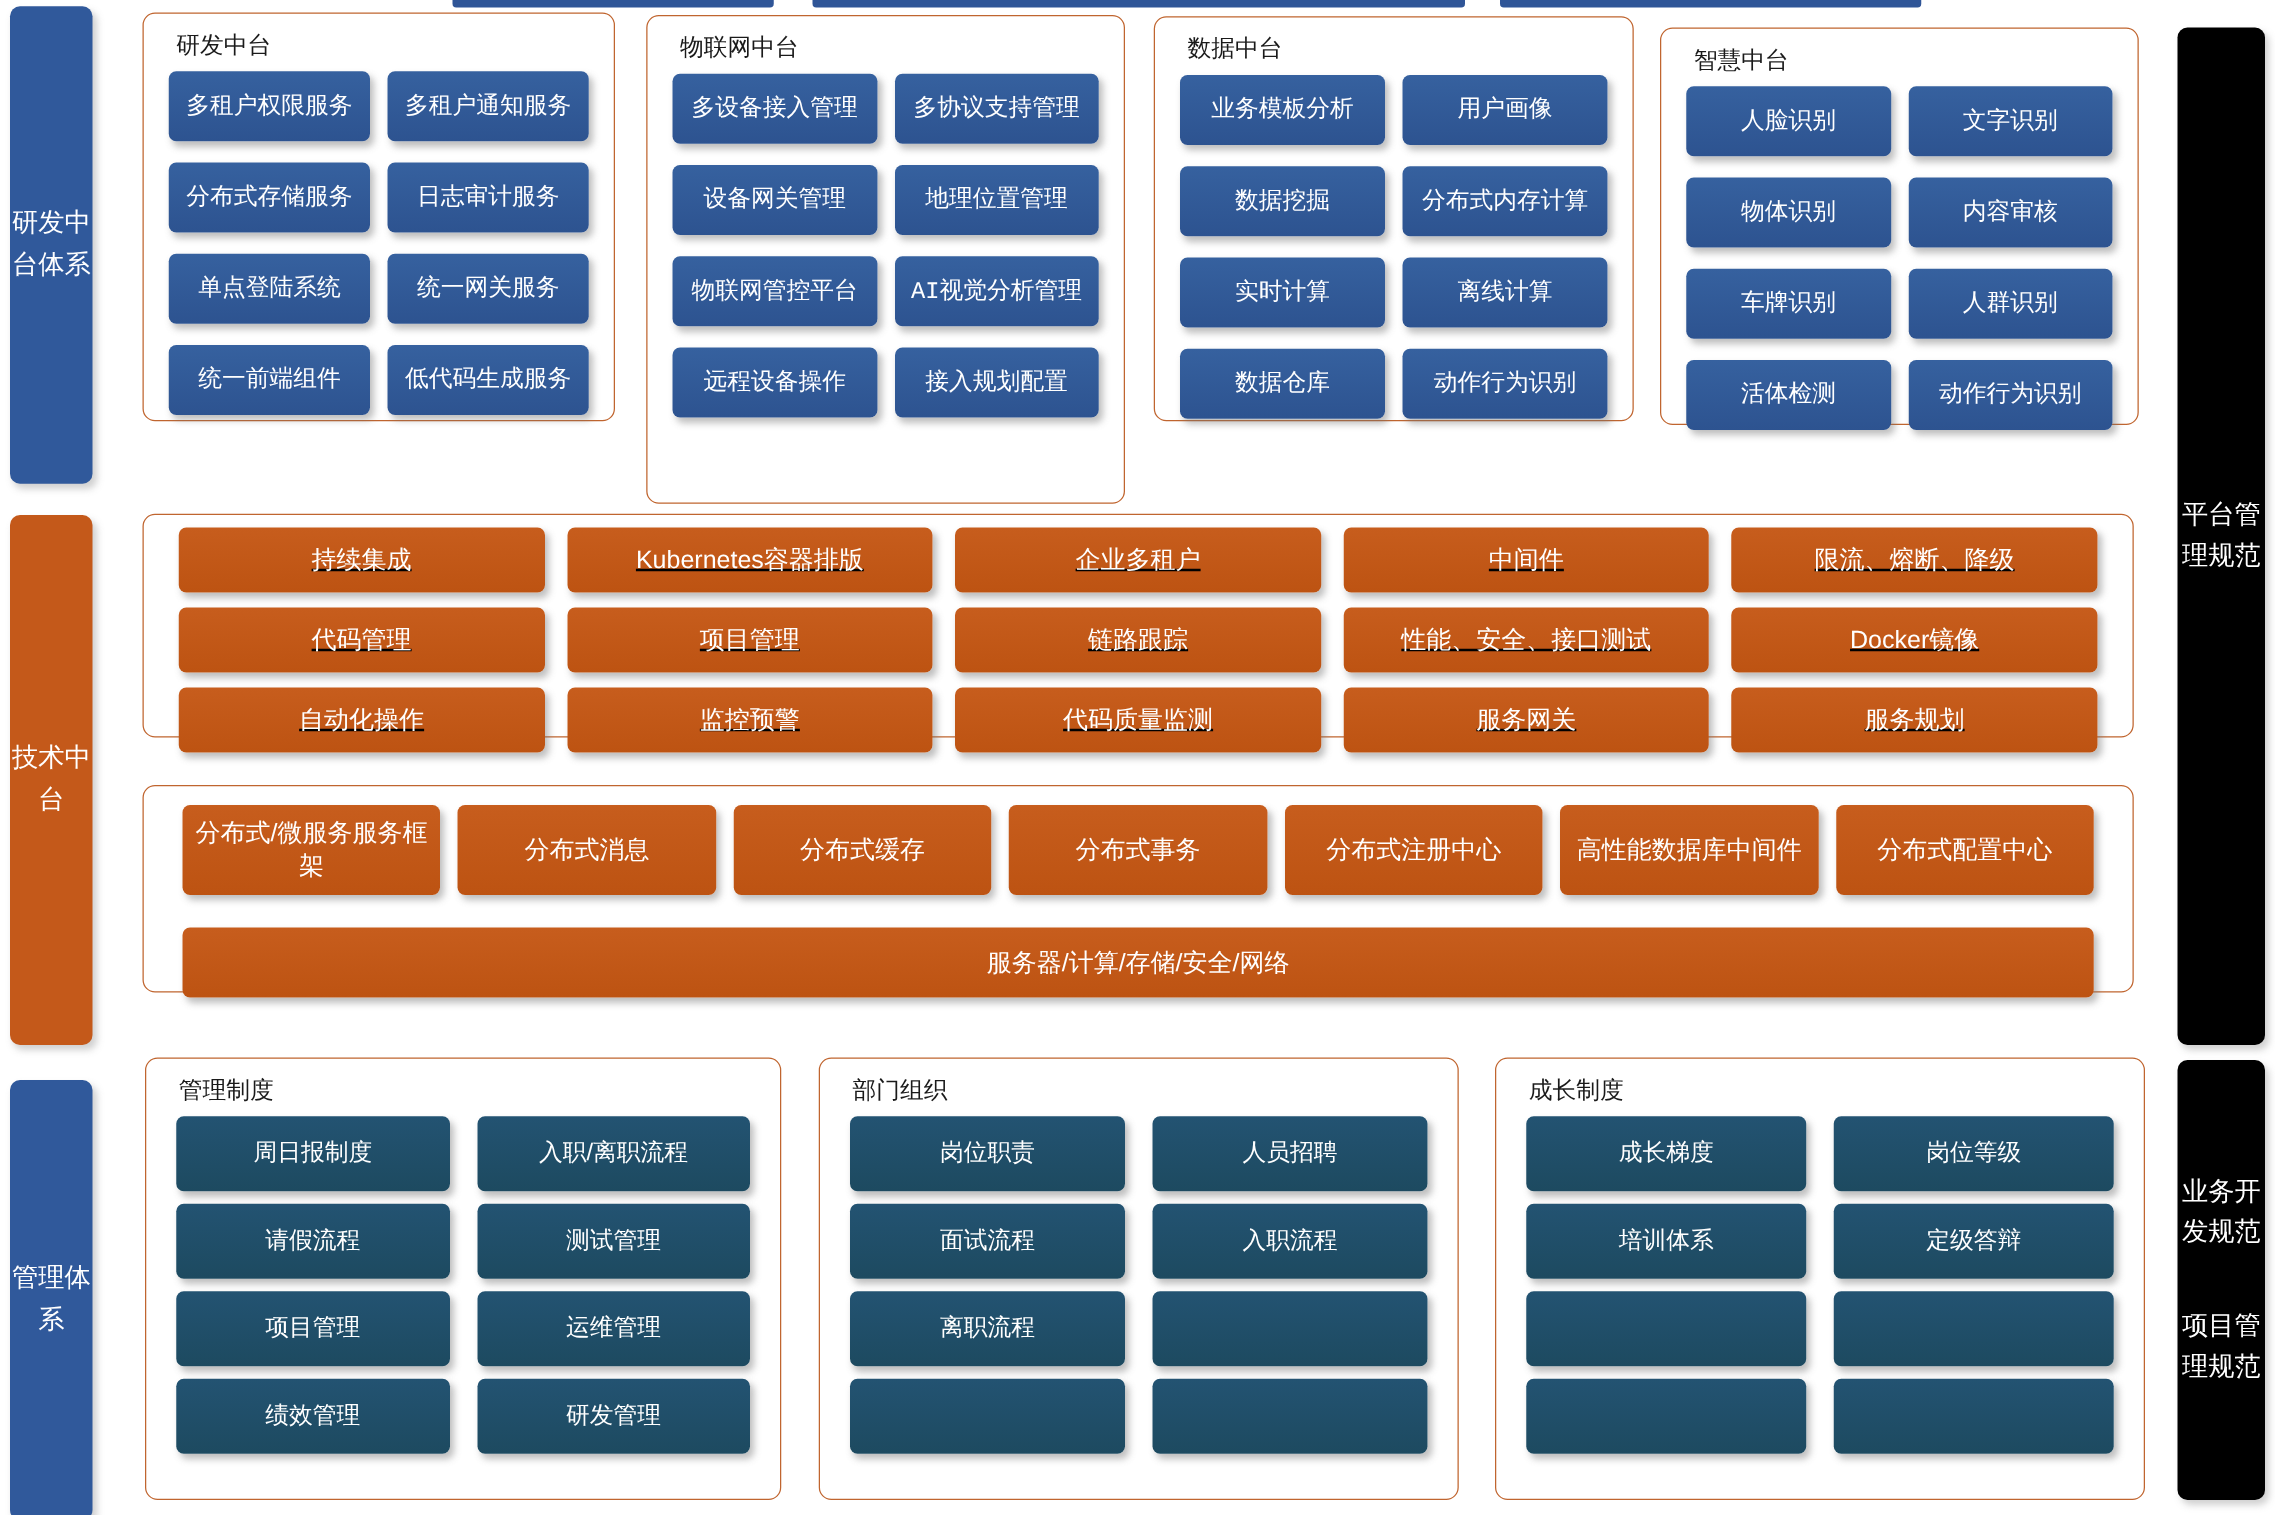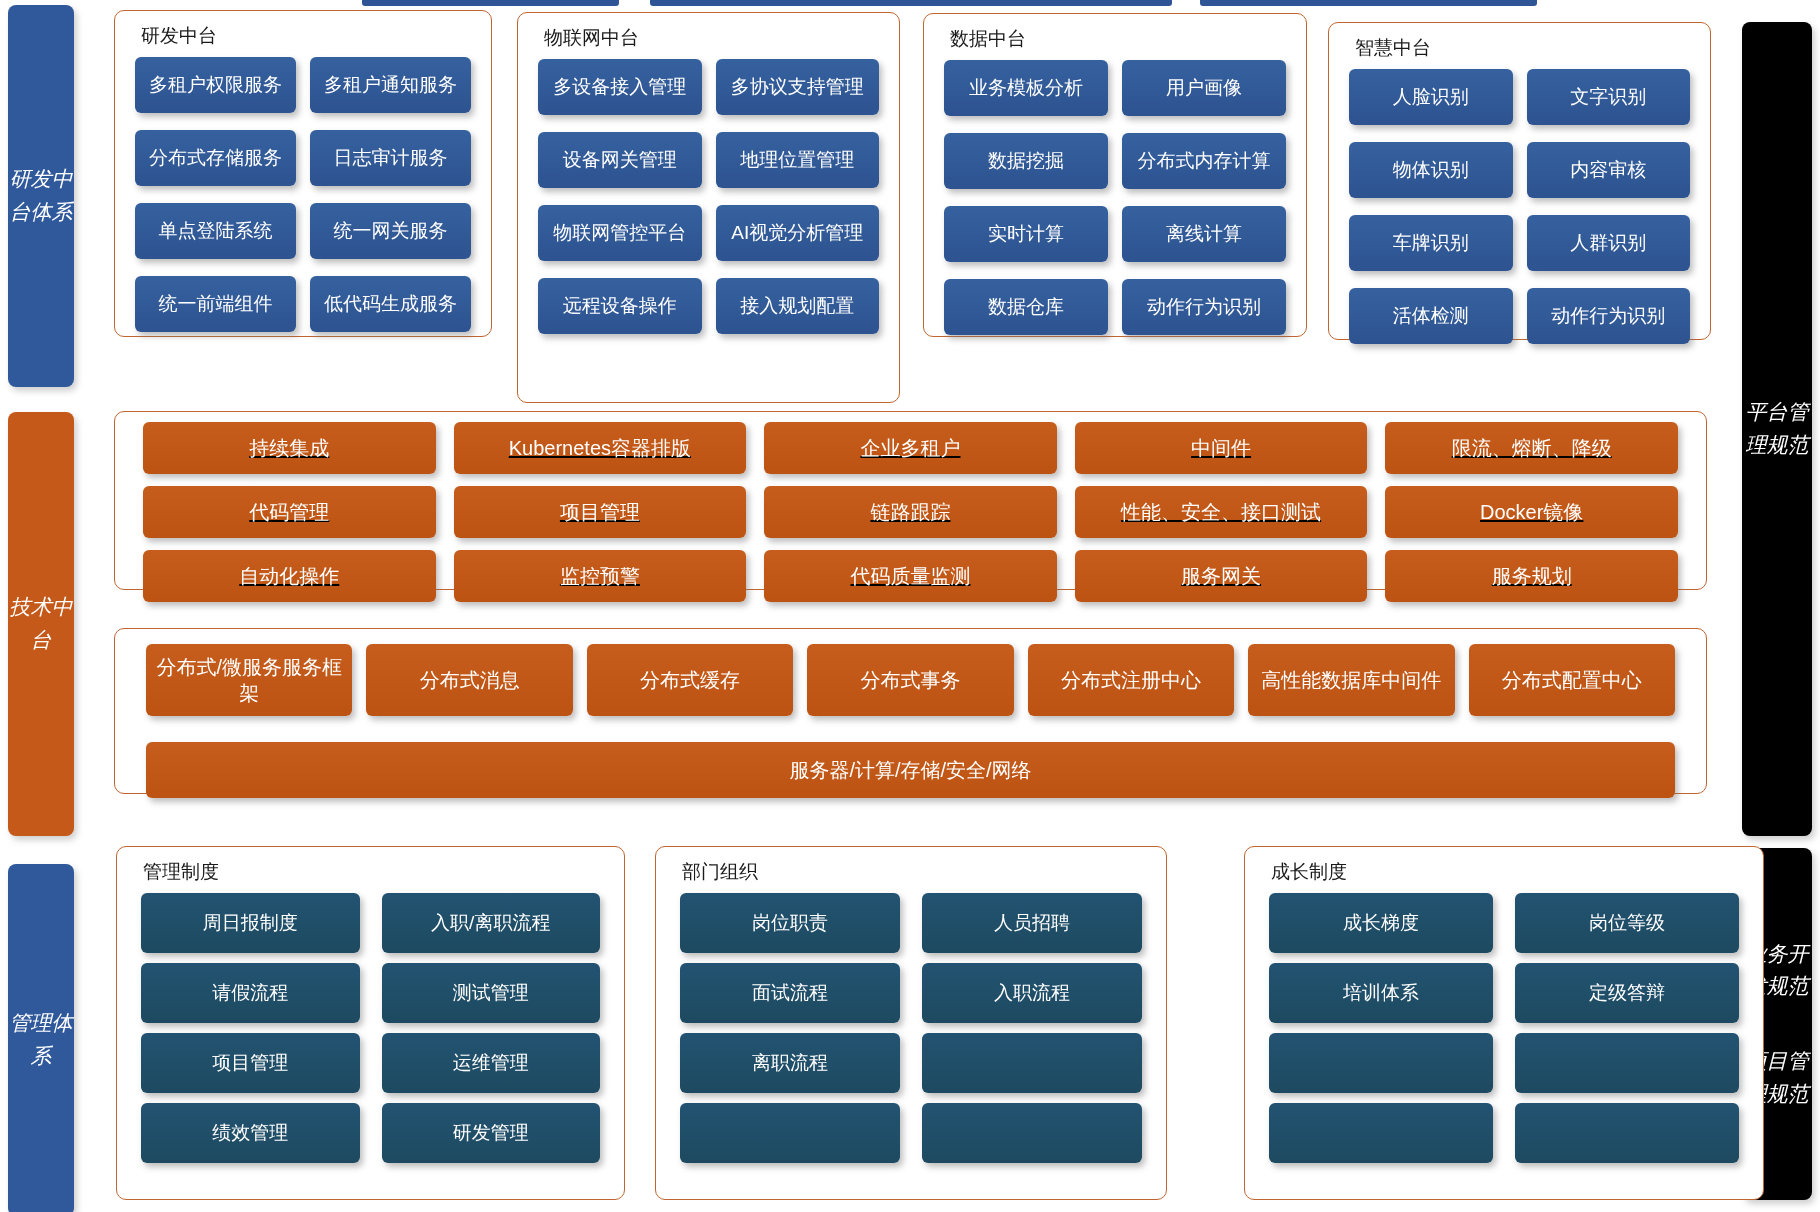--- a/index.html
+++ b/index.html
@@ -4,21 +4,21 @@
 <style>
   html,body{margin:0;padding:0;background:#fff;}
   body{font-family:"Liberation Sans","DejaVu Sans",sans-serif;}
   #canvas{position:relative;width:1820px;height:1212px;background:#ffffff;overflow:hidden;}
 
   .topstrip{position:absolute;top:0;height:6px;background:#2f5597;border-radius:0 0 3px 3px;}
 
   
   .railbar{position:absolute;border-radius:8px;color:#fff;display:flex;flex-direction:column;
            align-items:center;justify-content:center;text-align:center;font-size:21px;line-height:1.55;
-           box-shadow:3px 4px 6px rgba(120,120,120,.35);font-style:italic;}
+           box-shadow:3px 4px 6px rgba(120,120,120,.35);}
   .railbar.blue{background:#30599b;}
   .railbar.orange{background:#c4591a;}
   .railbar.olive{background:#000000;}
   .rail-left{left:8px;width:66px;}
   .rail-right{left:1742px;width:70px;}
   .railbar .gap{height:42px;}
 
   
   .panel{position:absolute;border:1.5px solid #c0652f;border-radius:10px;background:#fff;box-sizing:border-box;}
   .ptitle{margin:12px 0 8px 26px;font-size:19px;font-weight:400;color:#1a1a1a;}
@@ -80,21 +80,21 @@
         <div class="btn blue">多租户权限服务</div>
         <div class="btn blue">多租户通知服务</div>
         <div class="btn blue">分布式存储服务</div>
         <div class="btn blue">日志审计服务</div>
         <div class="btn blue">单点登陆系统</div>
         <div class="btn blue">统一网关服务</div>
         <div class="btn blue">统一前端组件</div>
         <div class="btn blue">低代码生成服务</div>
       </div>
   </section>
-  <section class="panel" style="left:517px;top:12px;width:383px;height:391px;">
+  <section class="panel" style="left:517px;top:12px;width:383px;height:391px;font-family:Liberation Mono, monospace;">
     <h2 class="ptitle">物联网中台</h2>
     <div class="grid2">
         <div class="btn blue">多设备接入管理</div>
         <div class="btn blue">多协议支持管理</div>
         <div class="btn blue">设备网关管理</div>
         <div class="btn blue">地理位置管理</div>
         <div class="btn blue">物联网管控平台</div>
         <div class="btn blue">AI视觉分析管理</div>
         <div class="btn blue">远程设备操作</div>
         <div class="btn blue">接入规划配置</div>
@@ -178,21 +178,21 @@
         <div class="btn dark">岗位职责</div>
         <div class="btn dark">人员招聘</div>
         <div class="btn dark">面试流程</div>
         <div class="btn dark">入职流程</div>
         <div class="btn dark">离职流程</div>
         <div class="btn dark"></div>
         <div class="btn dark"></div>
         <div class="btn dark"></div>
       </div>
   </section>
-  <section class="panel" style="left:1196px;top:846px;width:520px;height:354px;margin-left:48px;">
+  <section class="panel" style="left:1196px;top:846px;width:520px;height:354px;">
     <h2 class="ptitle">成长制度</h2>
     <div class="grid2 bottom">
         <div class="btn dark">成长梯度</div>
         <div class="btn dark">岗位等级</div>
         <div class="btn dark">培训体系</div>
         <div class="btn dark">定级答辩</div>
         <div class="btn dark"></div>
         <div class="btn dark"></div>
         <div class="btn dark"></div>
         <div class="btn dark"></div>

